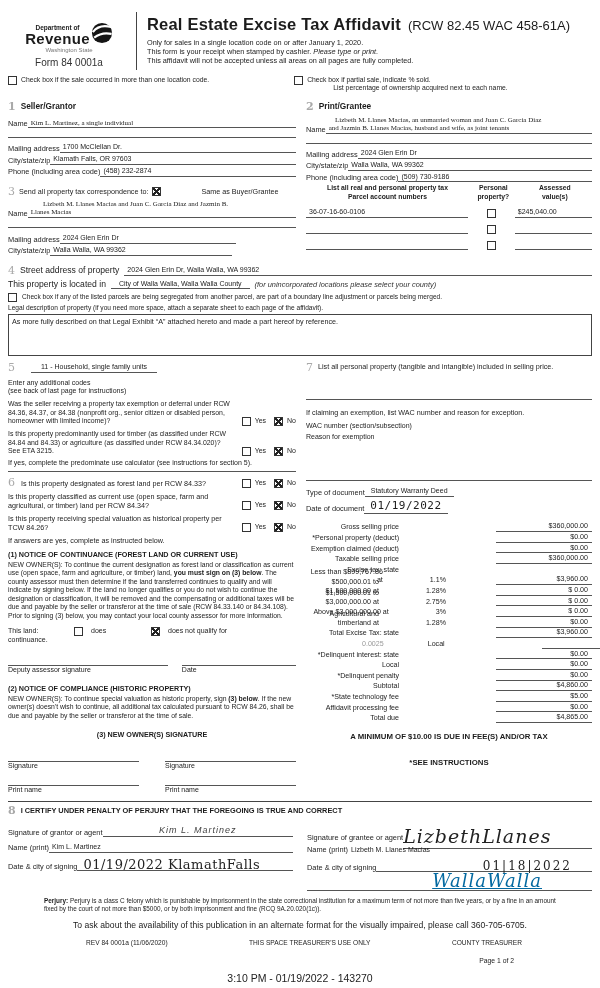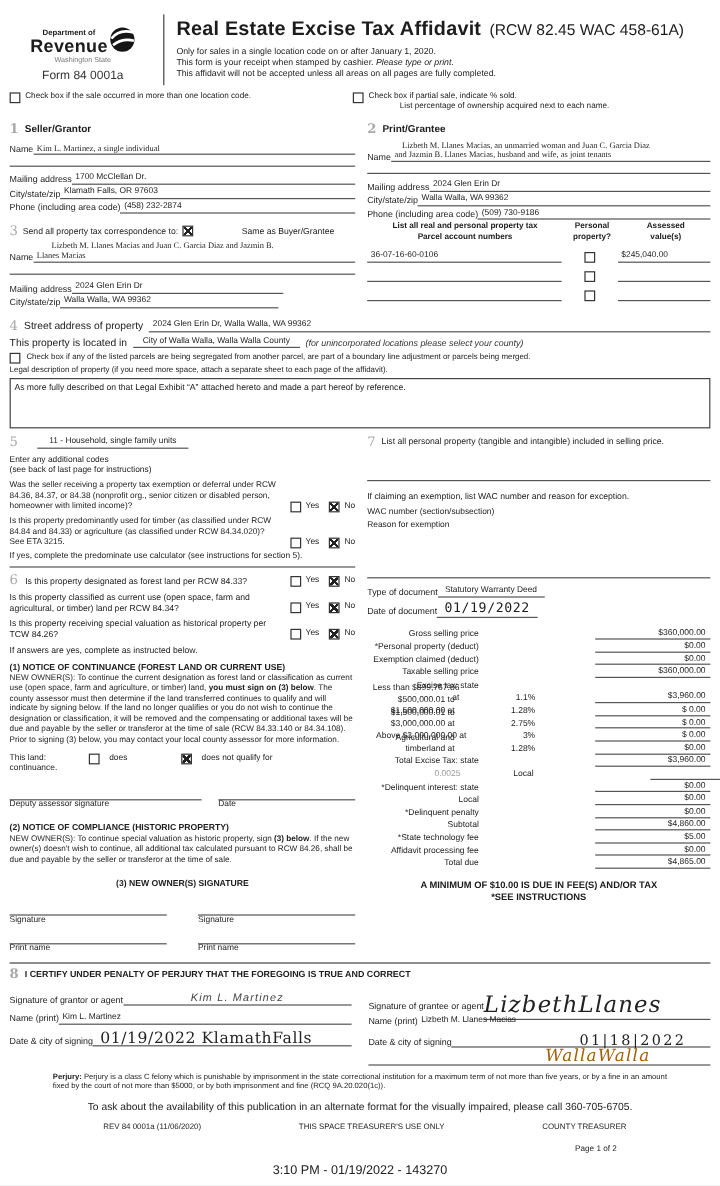--- a/index.html
+++ b/index.html
@@ -72,21 +72,21 @@
   .s8{border-top:1px solid #444;margin-top:6px;padding-top:3px;}
   .s8 .heading{display:flex;gap:5px;align-items:flex-end;font-weight:bold;font-size:7.4px;}
   .sigcols{display:flex;gap:14px;margin-top:3px;}
   .sigcol{flex:1;min-width:0;}
   .sigrow{display:flex;align-items:flex-end;margin-top:6px;}
   .sig-kim{font-size:9px;color:#444;font-style:italic;letter-spacing:1px;}
   .sig-liz{font-family:"DejaVu Serif",serif;font-style:italic;font-size:19px;color:#222;
            margin-bottom:-7px;letter-spacing:1px;white-space:nowrap;}
   .hw-date-l{font-size:13px;letter-spacing:.5px;color:#222;line-height:.9;}
   .hw-date-r{font-size:12px;letter-spacing:2px;color:#222;text-align:right;line-height:.9;}
-  .hw-city-r{font-size:14px;font-style:italic;letter-spacing:1px;color:#a16207;text-align:right;line-height:1;}
+  .hw-city-r{font-size:18px;font-style:italic;letter-spacing:1px;color:#0369a1;text-align:right;line-height:1;text-decoration:underline;}
   
   .perjury{font-size:6.4px;margin:6px 36px 0 36px;}
   .altfmt{font-size:8.6px;text-align:center;margin-top:7px;}
   .f1{display:flex;font-size:6.6px;margin-top:8px;padding:0 70px 0 78px;justify-content:space-between;}
   .pageno{font-size:6.8px;text-align:right;padding-right:78px;margin-top:10px;}
   .stamp{font-size:10.5px;text-align:center;margin-top:6px;color:#222;}
 </style>
 </head>
 <body>
 
@@ -491,21 +491,21 @@
             <span class="tv">$0.00</span>
           </div>
         <div class="trow">
             <span class="tl">Total due</span>
             <span class="rate"></span>
             <span class="tv">$4,865.00</span>
           </div>
       </div>
 
       <div class="minnote">A MINIMUM OF $10.00 IS DUE IN FEE(S) AND/OR TAX</div>
-      <div class="minnote" style="margin-top:0;">*SEE INSTRUCTIONS</div>
+      <div class="minnote" style="margin-top:16px;">*SEE INSTRUCTIONS</div>
     </div>
   </div>
 
   <div class="s8">
     <div class="heading">
       <span class="sn">8</span>
       <span>I CERTIFY UNDER PENALTY OF PERJURY THAT THE FOREGOING IS TRUE AND CORRECT</span>
     </div>
     <div class="sigcols">
       <div class="sigcol">

